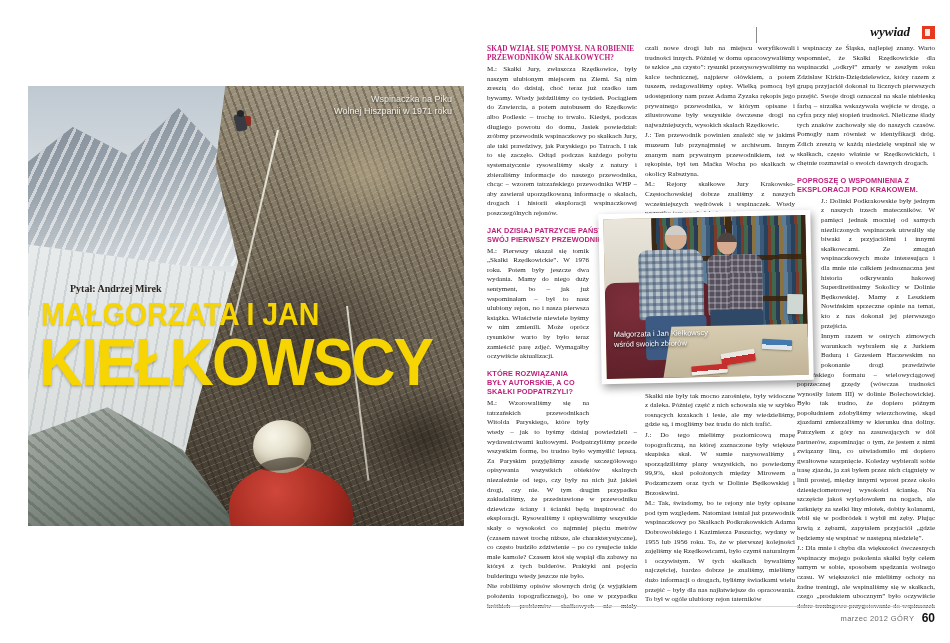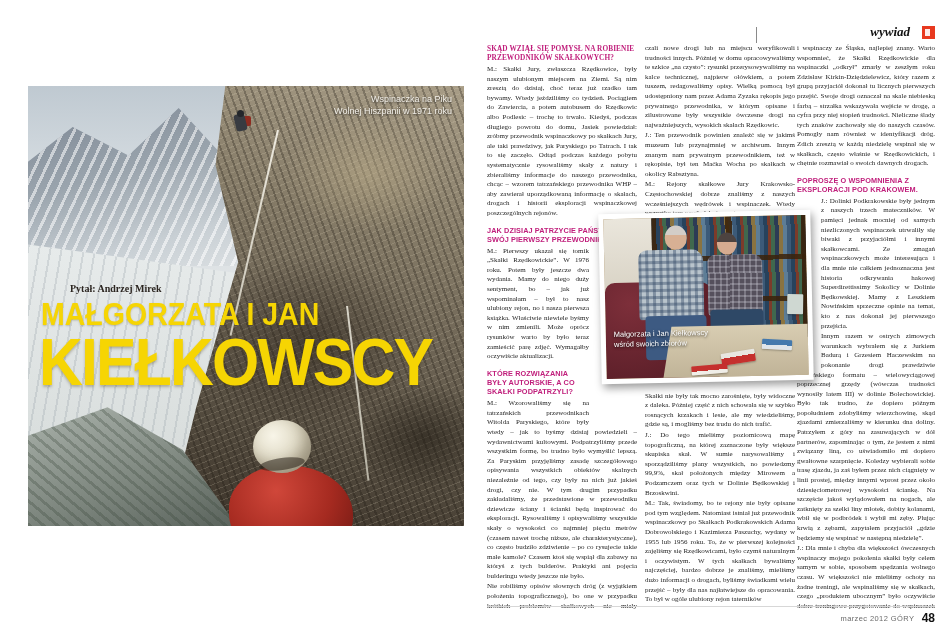--- a/index.html
+++ b/index.html
@@ -228,14 +228,14 @@
       <div>Małgorzata i Jan Kiełkowscy</div>
       <div>wśród swoich zbiorów</div>
     </div>
   </div>
 </div>
 
 <div class="abs foot-rule"></div>
 <div class="abs footer">
   <span>marzec 2012</span>
   <span>GÓRY</span>
-  <span class="pg">48</span>
+  <span class="pg">60</span>
 </div>
 
 </body></html>

